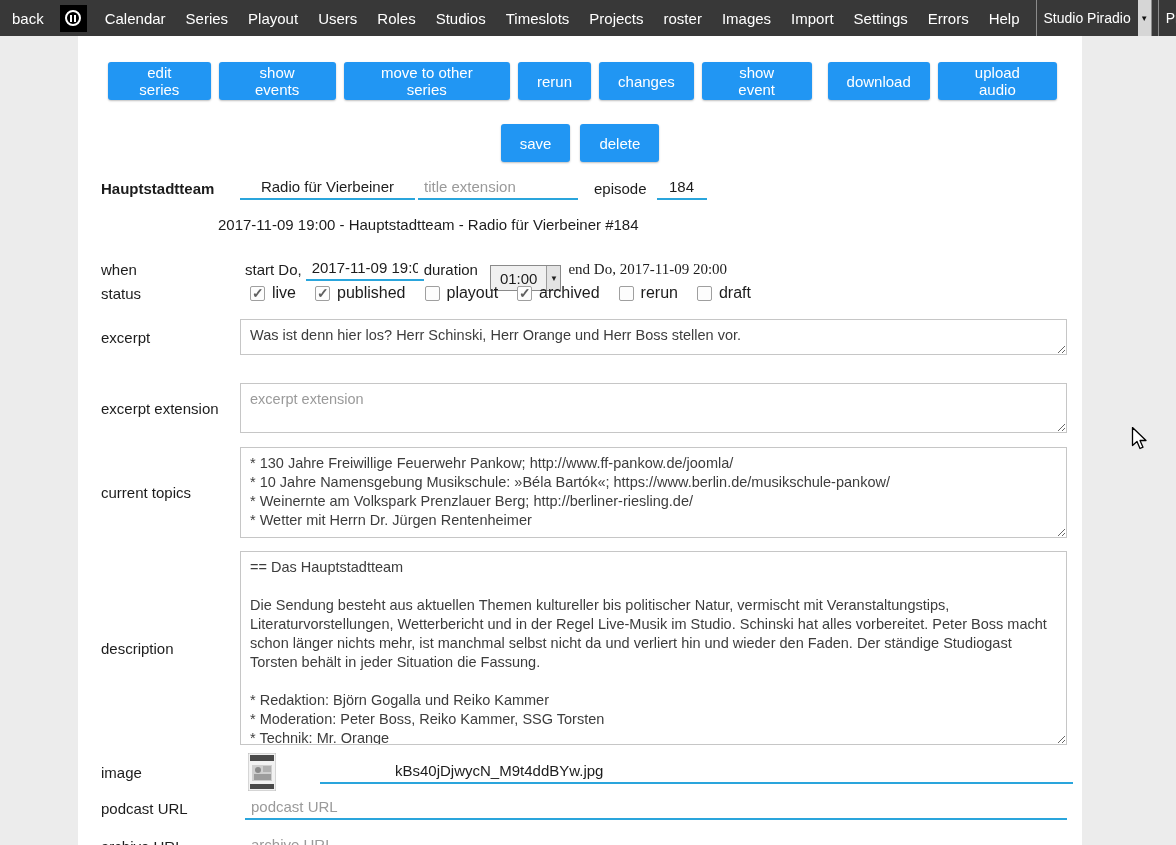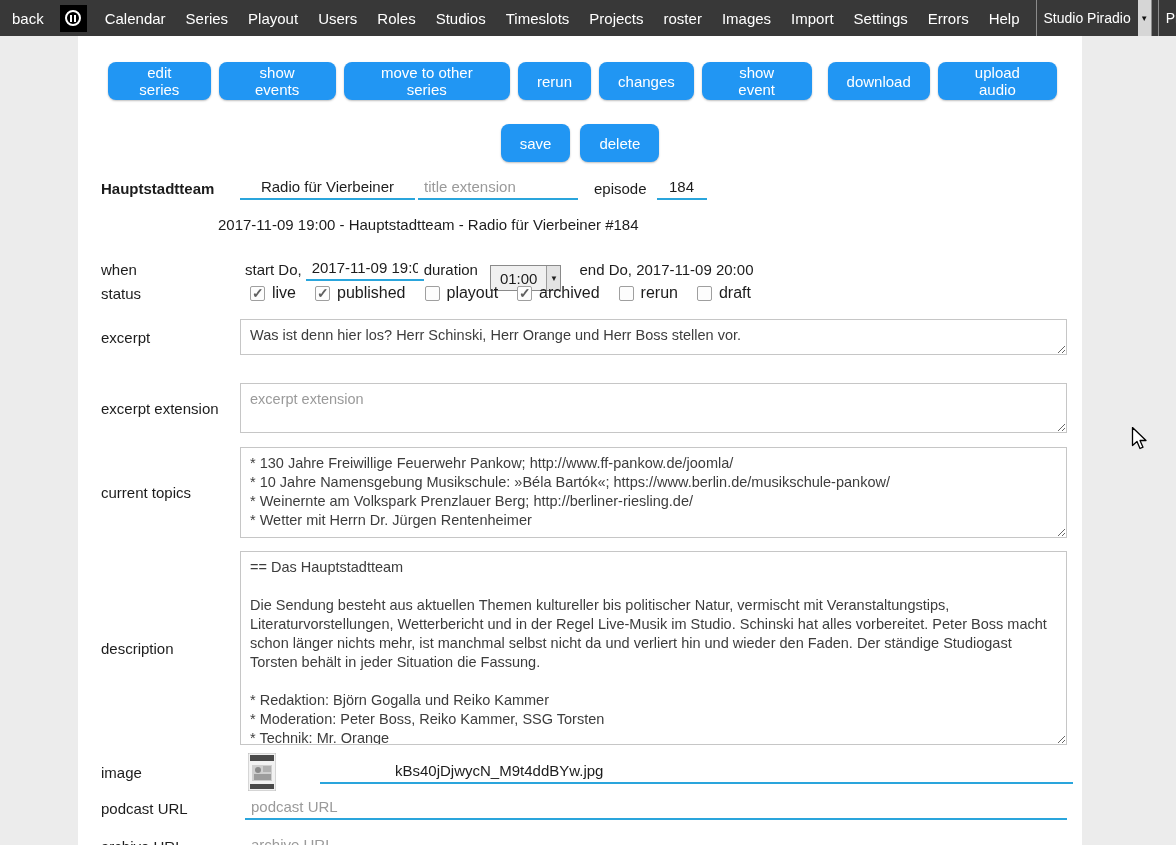--- a/index.html
+++ b/index.html
@@ -49,21 +49,21 @@
     position:absolute;left:78px;top:36px;width:1004px;height:809px;
     background:#fff;overflow:hidden;
   }
   .row{position:absolute;left:0;right:0;display:flex;align-items:center;}
   .label{
     width:162px;padding-left:23px;flex-shrink:0;font-size:15px;color:#1c1c1c;
   }
   .bold{font-weight:bold;}
   
   .btn{
-    background:var(--accent);color:#fff;border:none;border-radius:8px;
+    background:var(--accent);color:#fff;border:none;border-radius:3px;
     height:38px;padding:0 19px;font-size:15px;font-family:"Liberation Sans",sans-serif;
     cursor:pointer;box-shadow:0 1px 2px rgba(0,0,0,.25);
   }
   .toolbar1{top:26px;left:30px;right:25px;display:flex;gap:8px;position:absolute;}
   .toolbar1 .spacer{flex:1;}
   .toolbar2{top:88px;left:0;right:0;display:flex;justify-content:center;gap:10px;position:absolute;}
   
   .uinput{
     border:0;border-bottom:2px solid var(--underline);background:transparent;
     font-family:"Liberation Sans",sans-serif;font-size:15px;color:#1c1c1c;
@@ -190,21 +190,21 @@
 
   <div class="row r-when">
     <div class="label">when</div>
     <span class="inline-label" style="margin-left:5px;">start Do,</span>
     <input class="uinput center" style="width: 118px; margin-left: 4px;" value="2017-11-09 19:00">
     <span class="inline-label" style="">duration</span>
     <div class="legacy-select" style="margin-left:12px;margin-top:18px;">
       <span class="val">01:00</span>
       <span class="arrowbox">▼</span>
     </div>
-    <span class="inline-label" style="margin-left:18px;">end Do, 2017-11-09 20:00</span>
+    <span class="inline-label" style="margin-left:7px;font-family:Liberation Serif, serif;">end Do, 2017-11-09 20:00</span>
   </div>
 
   <div class="row r-status">
     <div class="label">status</div>
     <div class="cb-group">
       <span class="cb checked"></span>
       <span class="cb-label">live</span>
       <span class="cb checked"></span>
       <span class="cb-label">published</span>
       <span class="cb"></span>

